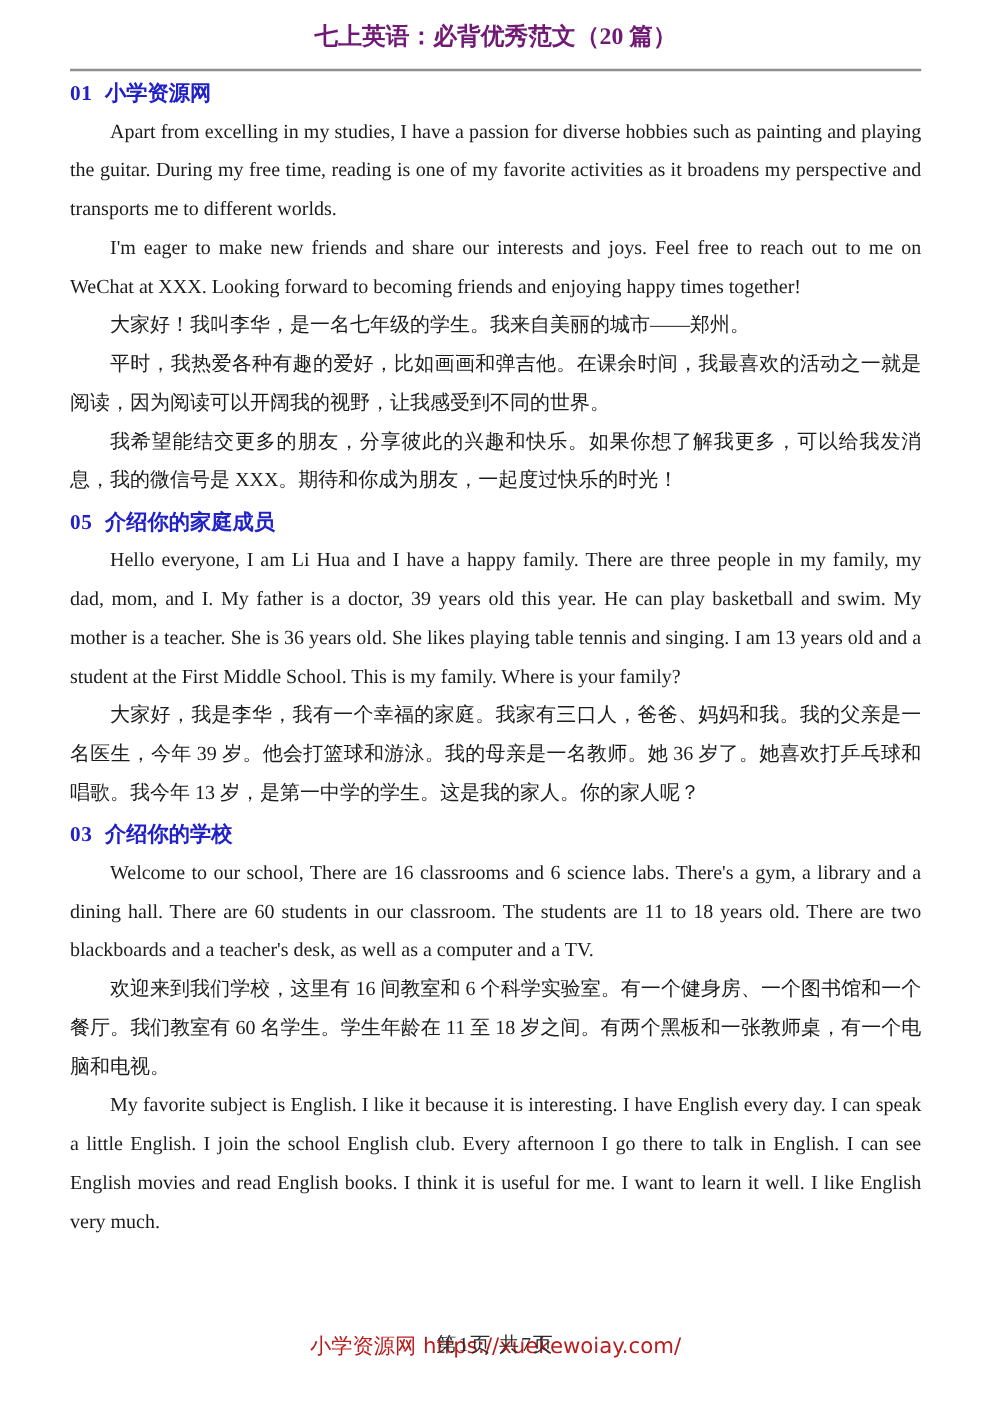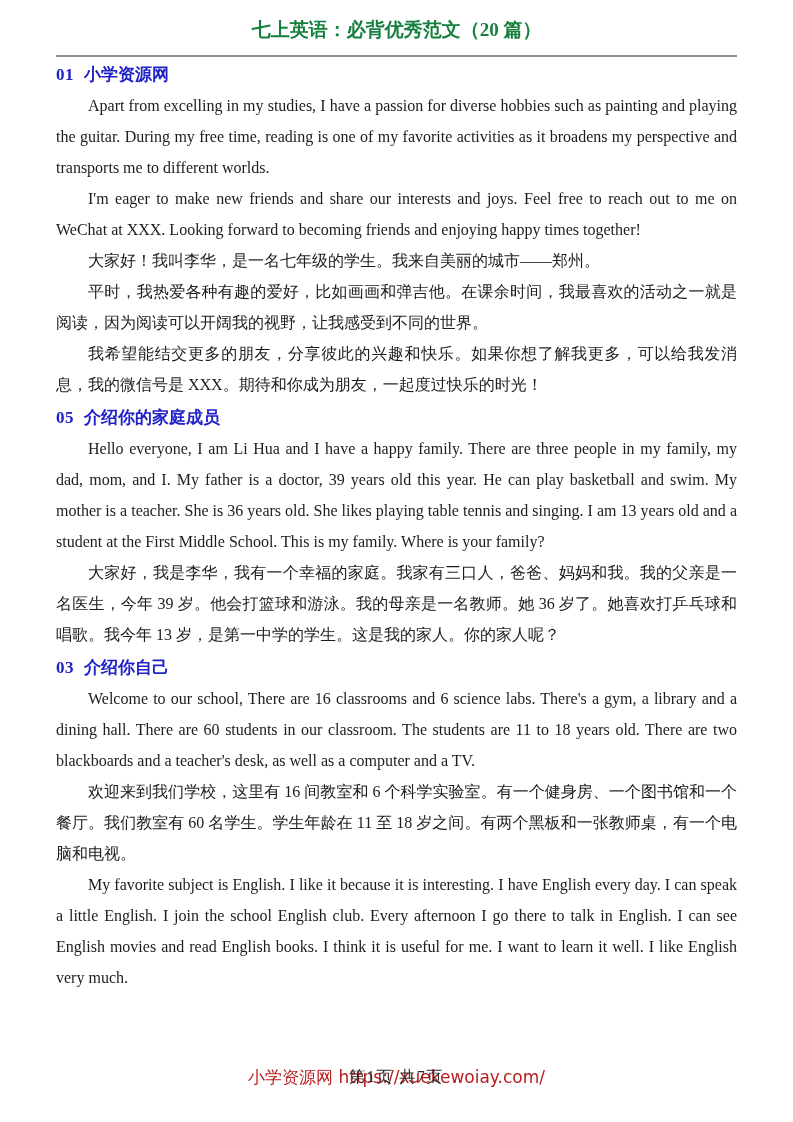--- a/index.html
+++ b/index.html
@@ -16,21 +16,21 @@
     font-size: 16px;
     line-height: 31px;
     color: #1c1c1c;
   }
   .page {
     position: relative;
     padding: 0 56px;
   }
   .doc-title {
     text-align: center;
-    color: #15803d;
+    color: #701a75;
     font-weight: bold;
     font-size: 19px;
     line-height: 26px;
     padding-top: 17px;
     margin: 0;
   }
   .divider {
     border: none;
     border-top: 2px solid #8f8f8f;
     margin: 12px 0 1px 0;
@@ -113,21 +113,21 @@
     </h2>
     <div>
 
     <p class="paragraph">Hello everyone, I am Li Hua and I have a happy family. There are three people in my family, my dad, mom, and I. My father is a doctor, 39 years old this year. He can play basketball and swim. My mother is a teacher. She is 36 years old. She likes playing table tennis and singing. I am 13 years old and a student at the First Middle School. This is my family. Where is your family?</p>
           <p class="paragraph">大家好，我是李华，我有一个幸福的家庭。我家有三口人，爸爸、妈妈和我。我的父亲是一名医生，今年 39 岁。他会打篮球和游泳。我的母亲是一名教师。她 36 岁了。她喜欢打乒乓球和唱歌。我今年 13 岁，是第一中学的学生。这是我的家人。你的家人呢？</p>
         </div>
   </section>
 
   <section>
     <h2 class="section-heading">
-      <span class="sec-num">03</span><span>介绍你自己</span>
+      <span class="sec-num">03</span><span>介绍你的学校</span>
     </h2>
     <div>
 
     <p class="paragraph">Welcome to our school, There are 16 classrooms and 6 science labs. There's a gym, a library and a dining hall. There are 60 students in our classroom. The students are 11 to 18 years old. There are two blackboards and a teacher's desk, as well as a computer and a TV.</p>
           <p class="paragraph">欢迎来到我们学校，这里有 16 间教室和 6 个科学实验室。有一个健身房、一个图书馆和一个餐厅。我们教室有 60 名学生。学生年龄在 11 至 18 岁之间。有两个黑板和一张教师桌，有一个电脑和电视。</p>
         </div>
   </section>
 
   <section>
     <div>

